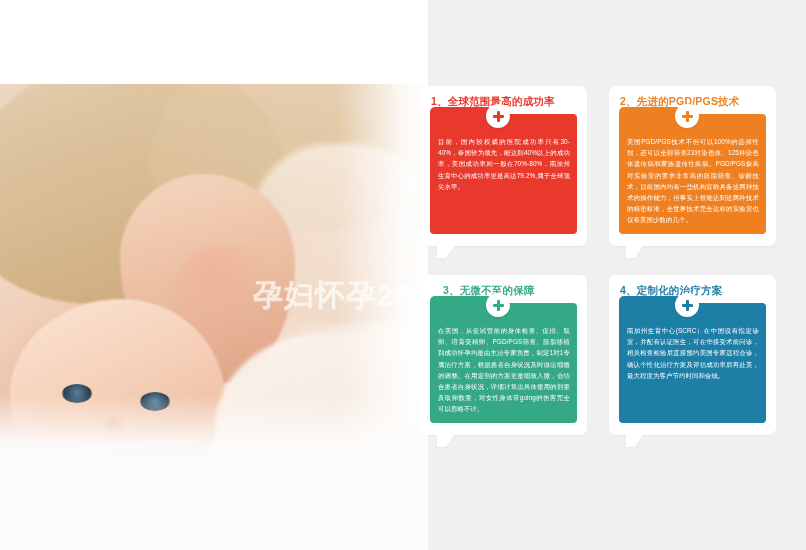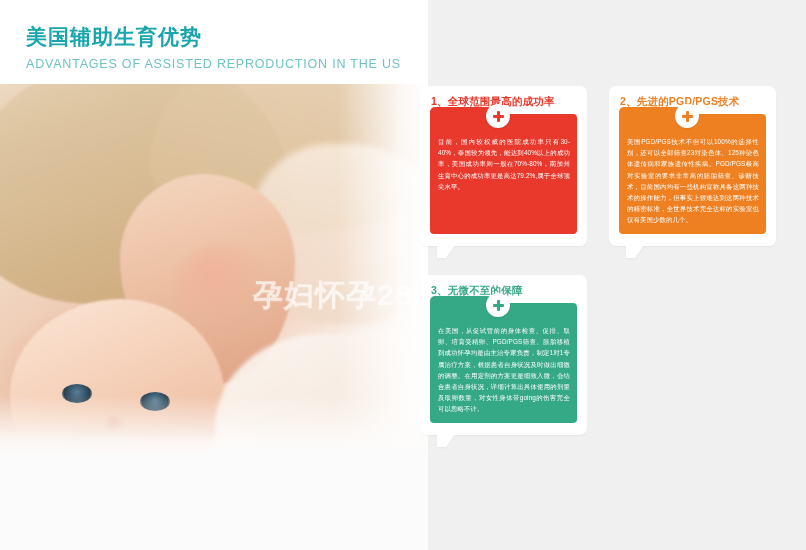--- a/index.html
+++ b/index.html
@@ -287,40 +287,36 @@
     left: 10.5px; top: 6.5px;
     width: 3px; height: 11px;
   }
   .c1 .plus-badge::before, .c1 .plus-badge::after { background: #e8392c; }
   .c2 .plus-badge::before, .c2 .plus-badge::after { background: #ef8022; }
   .c3 .plus-badge::before, .c3 .plus-badge::after { background: #35a886; }
   .c4 .plus-badge::before, .c4 .plus-badge::after { background: #1d7ea6; }
 
   .c1 .card-title { color: #e8392c; }
   .c2 .card-title { color: #ef8022; text-align: center; }
-  .c3 .card-title { color: #35a886; }
+  .c3 .card-title { color: #35a886; margin-left: 12px; }
   .c4 .card-title { color: #1d7ea6; }
 
   .c1 .panel, .c1 .panel-tab { background: #e8392c; }
   .c2 .panel, .c2 .panel-tab { background: #ef8022; }
   .c3 .panel, .c3 .panel-tab { background: #35a886; }
   .c4 .panel, .c4 .panel-tab { background: #1d7ea6; }
 </style>
 </head>
 <body>
 
 <div id="page">
 
   <div class="left-backdrop"></div>
   <div class="right-backdrop"></div>
 
-  <div class="header">
-    <div class="header-cn">美国辅助生育优势</div>
-    <div class="header-en">ADVANTAGES OF ASSISTED REPRODUCTION  IN THE US</div>
-  </div>
 
   <div class="photo">
     <div class="photo-canvas">
       <div class="ph-hair"></div>
       <div class="ph-hair2"></div>
       <div class="ph-cloth2"></div>
       <div class="ph-face"></div>
       <div class="ph-cheek"></div>
       <div class="ph-baby"></div>
       <div class="ph-baby-eye-l"></div>
@@ -363,15 +359,25 @@
       <div class="bubble"></div>
       <div class="bubble-tail"></div>
       <div class="card-title">3、无微不至的保障</div>
       <div class="panel-tab"></div>
       <div class="plus-badge"></div>
       <div class="panel">
         <div class="panel-text">在美国，从促试管前的身体检查、促排、取卵、培育受精卵、PGD/PGS筛查、胚胎移植到成功怀孕均是由主治专家负责，制定1对1专属治疗方案，根据患者自身状况及时做出细微的调整。在用定剂的方案更是细致入微，会结合患者自身状况，详细计算出具体使用的剂量及取卵数量，对女性身体带going的伤害完全可以忽略不计。</div>
       </div>
     </div>
 
+    <div class="card-wrap c4">
+      <div class="bubble"></div>
+      <div class="bubble-tail"></div>
+      <div class="card-title">4、定制化的治疗方案</div>
+      <div class="panel-tab"></div>
+      <div class="plus-badge"></div>
+      <div class="panel">
+        <div class="panel-text">南加州生育中心(SCRC）在中国设有指定诊室，并配有认证医生，可在华接受术前问诊，相关检查检验后直接预约美国专家远程会诊，确认个性化治疗方案及评估成功率后再赴美，最大程度为客户节约时间和金钱。</div>
+      </div>
+    </div>
 
   </div>
 </div>
 
 </body></html>

